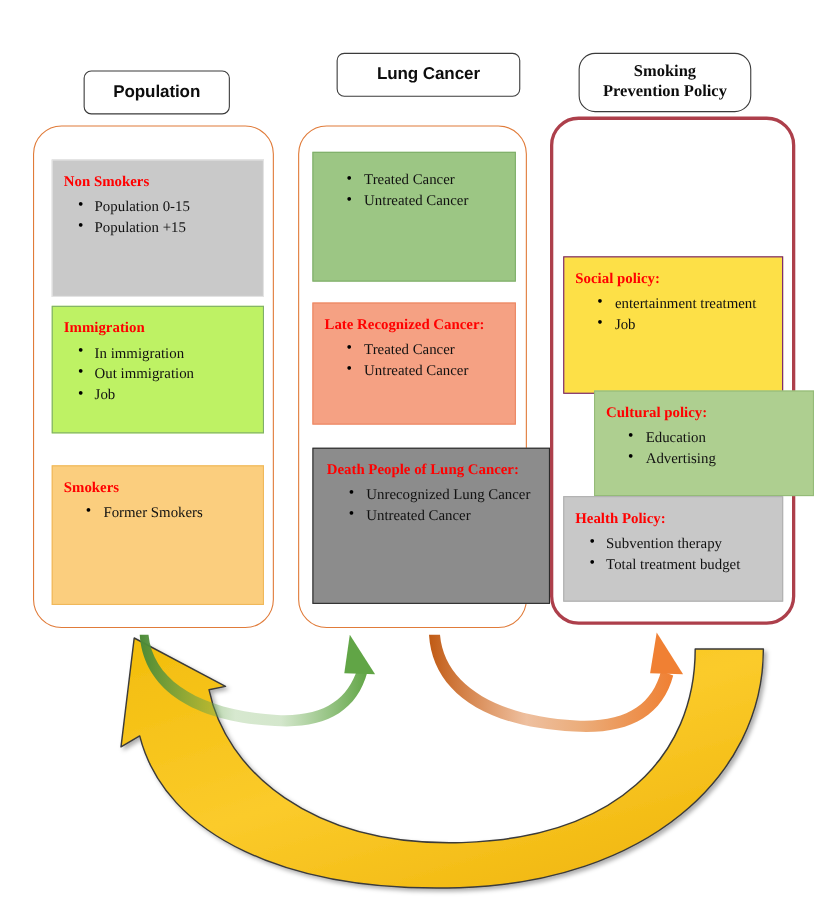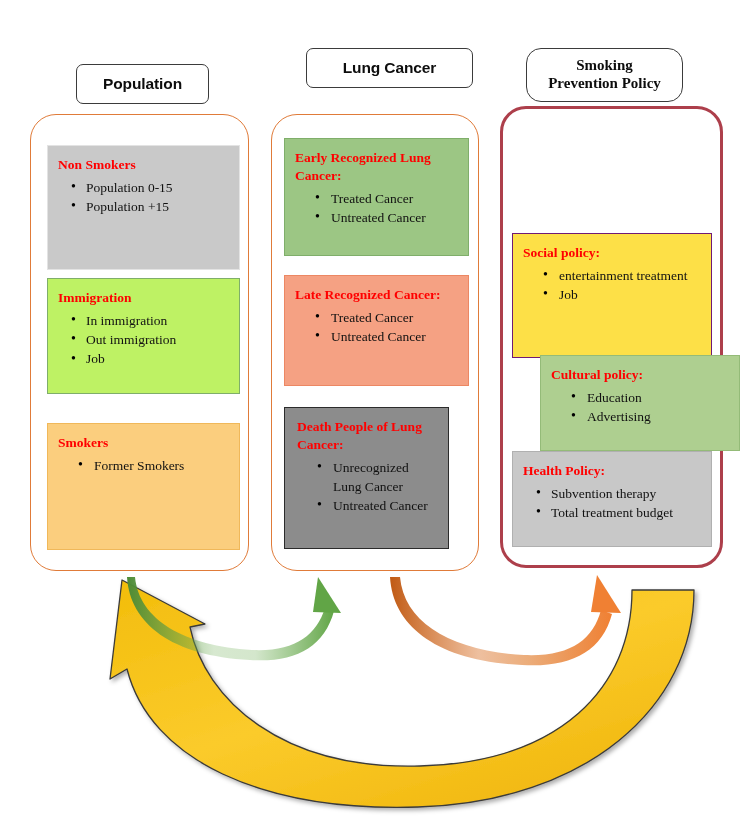--- a/index.html
+++ b/index.html
@@ -127,21 +127,21 @@
   .fill-grey2     { background: #C8C8C8; border: 1px solid #B0B0B0; }
 
   
   #card-nonsmokers  { left: 47px; top: 145px; width: 193px; height: 125px; }
   #card-immigration { left: 47px; top: 278px; width: 193px; height: 116px; }
   #card-smokers     { left: 47px; top: 423px; width: 193px; height: 127px; }
 
   
   #card-early { left: 284px; top: 138px; width: 185px; height: 118px; }
   #card-late  { left: 284px; top: 275px; width: 185px; height: 111px; }
-  #card-death { left: 284px; top: 407px; width: 165px; height: 142px; padding-left: 12px; }
+  #card-death { left: 284px; top: 407px; width: 216px; height: 142px; padding-left: 12px; }
 
   
   #card-economical { left: 512px; top: 128px; width: 200px; height: 100px; }
   #card-social     { left: 512px; top: 233px; width: 200px; height: 125px; }
   #card-cultural   { left: 512px; top: 355px; width: 200px; height: 96px; margin-left: 28px; }
   #card-health     { left: 512px; top: 451px; width: 200px; height: 96px; }
 
   .card-title.tight { margin-bottom: 2px; }
 </style>
 </head>
@@ -243,21 +243,20 @@
   </div>
 
   <div class="card fill-orange" id="card-smokers">
     <div class="card-title">Smokers</div>
     <ul class="indent">
       <li>Former Smokers</li>
     </ul>
   </div>
 
   <div class="card fill-green2" id="card-early">
-    <div class="card-title tight">Early Recognized Lung Cancer:</div>
     <ul class="indent">
       <li>Treated Cancer</li>
       <li>Untreated Cancer</li>
     </ul>
   </div>
 
   <div class="card fill-salmon" id="card-late">
     <div class="card-title tight">Late Recognized Cancer:</div>
     <ul class="indent">
       <li>Treated Cancer</li>

